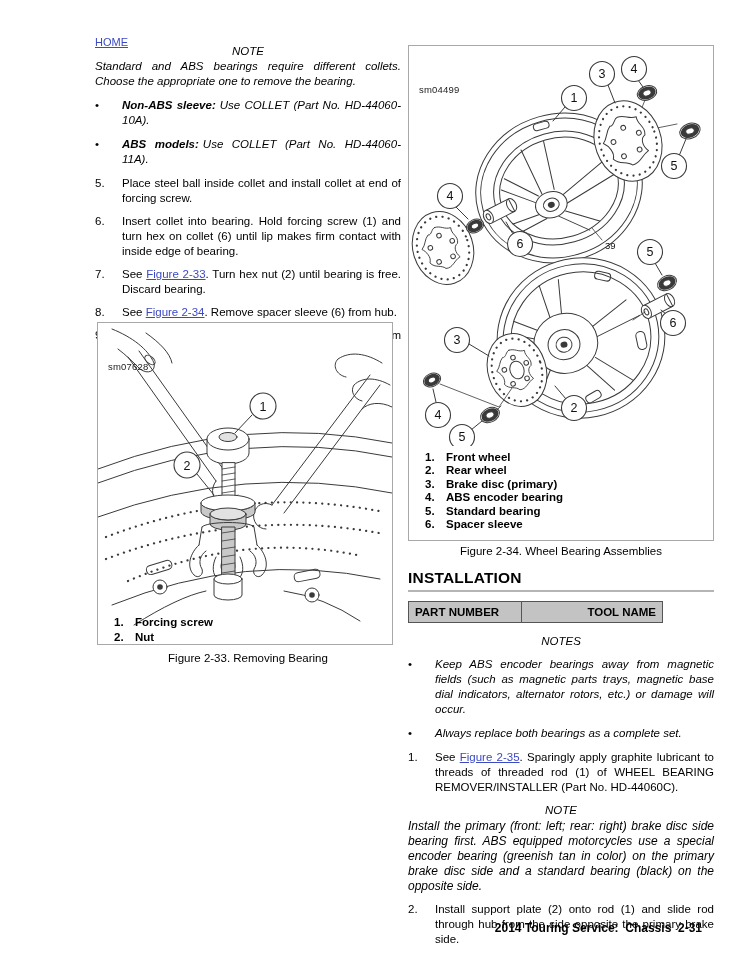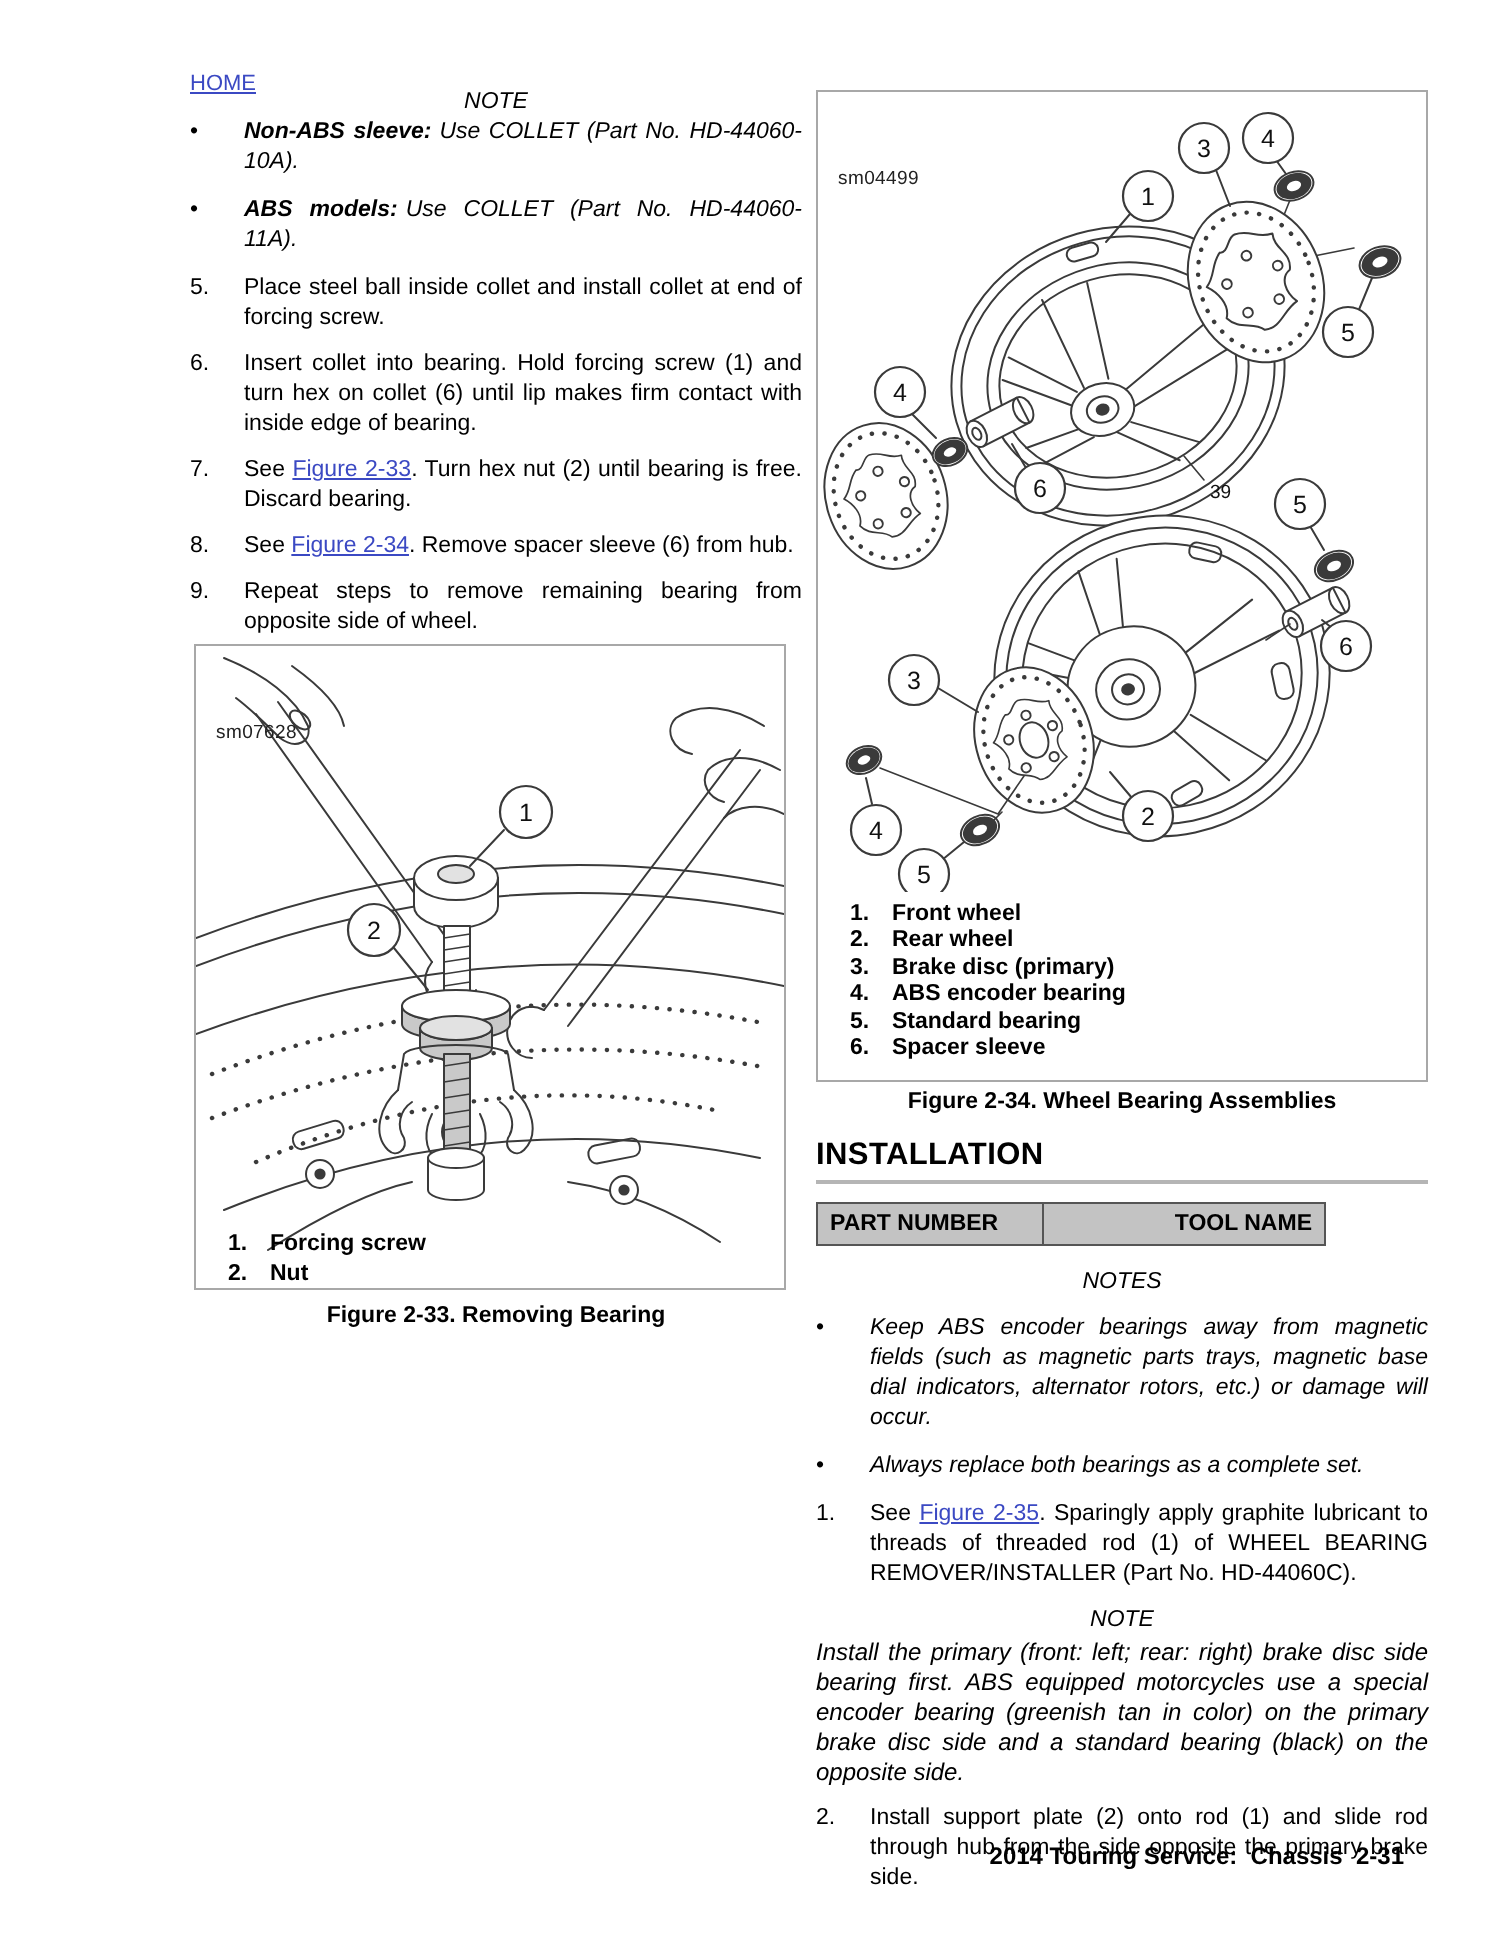--- a/index.html
+++ b/index.html
@@ -21,21 +21,21 @@
   .figbox{position:absolute;border:1px solid #a8a8a8;background:#fff;box-sizing:border-box;}
   .fig33{left:97px;top:322px;width:296px;height:323px;}
   .fig34{left:408px;top:45px;width:306px;height:496px;}
   .figcode{position:absolute;left:10px;top:5px;font-size:9.5px;color:#222;letter-spacing:.2px;margin-top:33px;}
   .figlegend{position:absolute;left:16px;}
   .fig33 .figlegend{top:292px;}
   .fig34 .figlegend{top:405px;}
   .lrow{display:flex;font-size:11.5px;line-height:14.6px;font-weight:bold;}
   .fig34 .lrow{line-height:13.4px;}
   .lnum{width:21px;flex:none;}
-  .figcaption{position:absolute;width:306px;text-align:center;font-size:11.5px;font-weight:bold;}
+  .figcaption{position:absolute;width:306px;text-align:center;font-size:11.5px;font-weight:normal;}
   .cap33{left:95px;top:652px;}
   .cap34{left:408px;top:545px;}
   .install-h{font-size:15.5px;font-weight:bold;letter-spacing:.2px;margin:0 0 3px 0;}
   .rule{height:2px;background:#b5b5b5;margin:0 0 9px 0;}
   table.tool{width:255px;border-collapse:collapse;margin:0 0 11px 0;}
   table.tool th,table.tool td{border:1px solid #555;font-size:11.5px;padding:3px 6px;vertical-align:top;}
   table.tool th{background:#c3c3c3;text-align:right;font-weight:bold;padding:4px 6px;}
   table.tool th:first-child{width:100px;text-align:left;}
   table.tool td{line-height:14px;}
   .notes-title{text-align:center;font-style:italic;font-size:11.5px;line-height:15px;margin:0 0 8px 0;}
@@ -57,20 +57,21 @@
 </style>
 </head>
 <body>
 
 <div class="page">
 
   <a class="home" href="#">HOME</a>
 
   <div class="col-left">
     <p class="note-title">NOTE</p>
+    <p class="note-body">Standard and ABS bearings require different collets. Choose the appropriate one to remove the bearing.</p>
 
     <div class="bitem">
       <span class="bmark">•</span>
       <span class="btext"><span class="blabel">Non-ABS sleeve:</span><span>Use COLLET (Part No. HD-44060-10A).</span></span>
     </div>
     <div class="bitem">
       <span class="bmark">•</span>
       <span class="btext"><span class="blabel">ABS models:</span><span>Use COLLET (Part No. HD-44060-11A).</span></span>
     </div>
 

